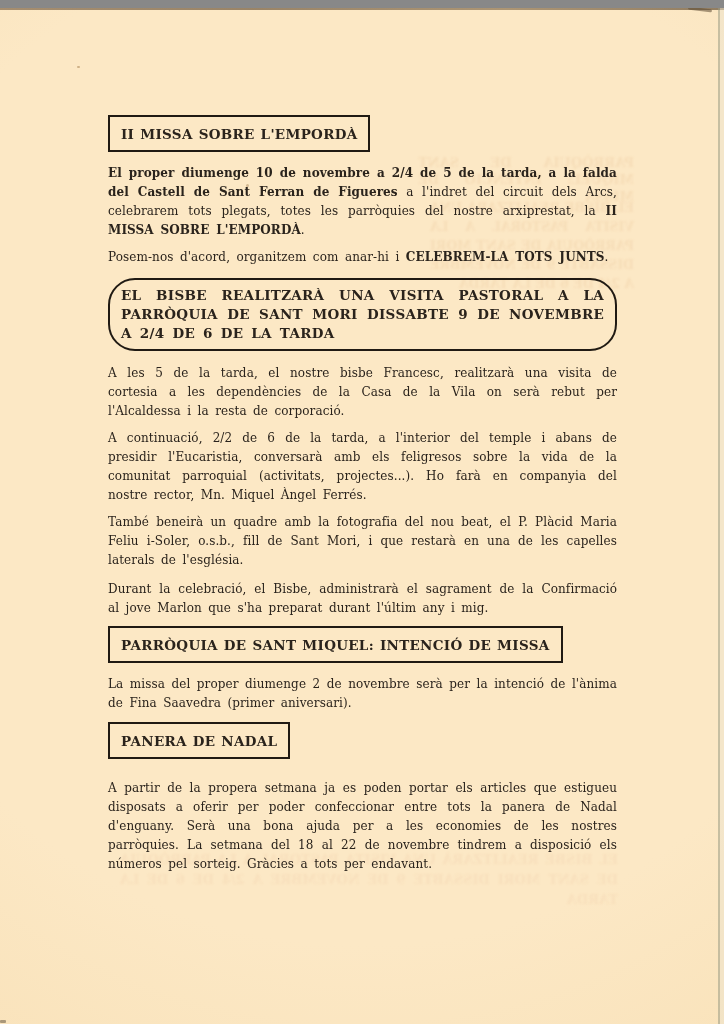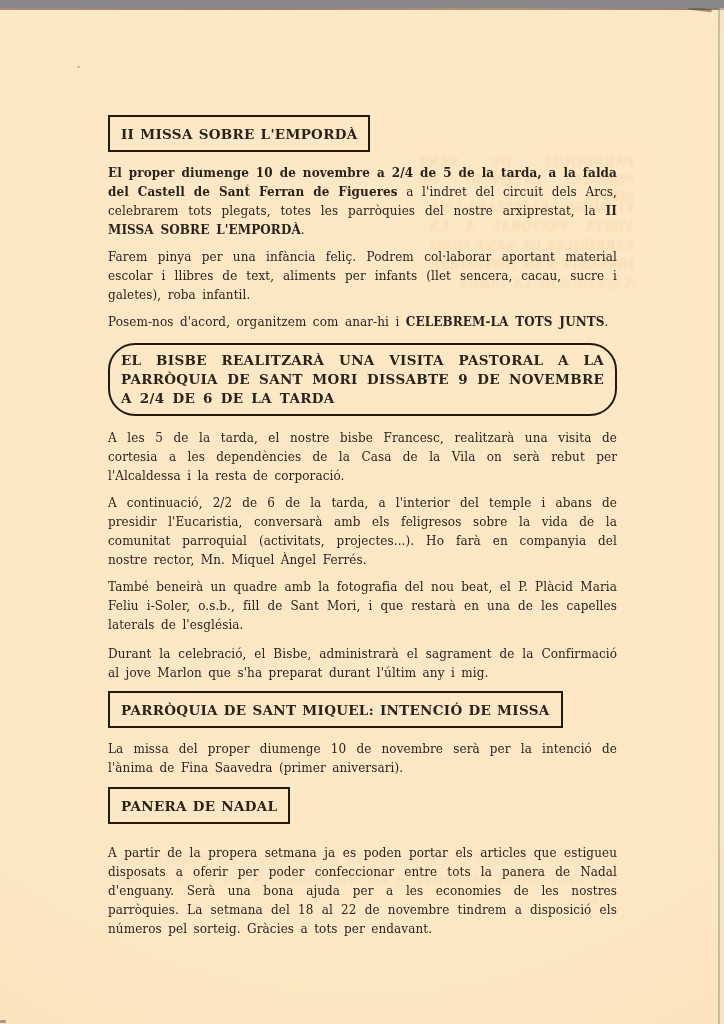--- a/index.html
+++ b/index.html
@@ -104,36 +104,35 @@
   <div class="ghost ghost-a">PARRÒQUIA DE SANT MIQUEL: INTENCIÓ DE MISSA</div>
   <div class="ghost ghost-b">EL BISBE REALITZARÀ UNA VISITA PASTORAL A LA PARRÒQUIA DE SANT MORI DISSABTE 9 DE NOVEMBRE A 2/4 DE 6 DE LA TARDA</div>
   <div class="ghost ghost-c">EL BISBE REALITZARÀ UNA VISITA PASTORAL A LA PARRÒQUIA DE SANT MORI DISSABTE 9 DE NOVEMBRE A 2/4 DE 6 DE LA TARDA</div>
 
   <div class="content">
 
     <div class="heading-box mb-box1">II MISSA SOBRE L'EMPORDÀ</div>
 
     <p class="para"><span class="b">El proper diumenge 10 de novembre a 2/4 de 5 de la tarda, a la falda del Castell de Sant Ferran de Figueres</span><span> a l'indret del circuit dels Arcs, celebrarem tots plegats, totes les parròquies del nostre arxiprestat, la </span><span class="b">II MISSA SOBRE L'EMPORDÀ</span><span>.</span></p>
 
-    <p class="para"><span>Farem pinya per una infància feliç. Podrem col·laborar aportant material escolar i llibres de text, aliments per infants (llet sencera, cacau, sucre i galetes), roba infantil.</span></p>
 
     <p class="para mb-p3"><span>Posem-nos d'acord, organitzem com anar-hi i </span><span class="b">CELEBREM-LA TOTS JUNTS</span><span>.</span></p>
 
     <div class="heading-box full mb-box2">EL BISBE REALITZARÀ UNA VISITA PASTORAL A LA PARRÒQUIA DE SANT MORI DISSABTE 9 DE NOVEMBRE A 2/4 DE 6 DE LA TARDA</div>
 
     <p class="para"><span>A les 5 de la tarda, el nostre bisbe Francesc, realitzarà una visita de cortesia a les dependències de la Casa de la Vila on serà rebut per l'Alcaldessa i la resta de corporació.</span></p>
 
     <p class="para"><span>A continuació, 2/2 de 6 de la tarda, a l'interior del temple i abans de presidir l'Eucaristia, conversarà amb els feligresos sobre la vida de la comunitat parroquial (activitats, projectes...). Ho farà en companyia del nostre rector, Mn. Miquel Àngel Ferrés.</span></p>
 
     <p class="para mb-p7"><span>També beneirà un quadre amb la fotografia del nou beat, el P. Plàcid Maria Feliu i-Soler, o.s.b., fill de Sant Mori, i que restarà en una de les capelles laterals de l'església.</span></p>
 
     <p class="para"><span>Durant la celebració, el Bisbe, administrarà el sagrament de la Confirmació al jove Marlon que s'ha preparat durant l'últim any i mig.</span></p>
 
     <div class="heading-box mb-box3">PARRÒQUIA DE SANT MIQUEL: INTENCIÓ DE MISSA</div>
 
-    <p class="para mb-p8"><span>La missa del proper diumenge 10 de novembre serà per la intenció de l'ànima de Fina Saavedra (primer aniversari).</span></p>
+    <p class="para mb-p8"><span>La missa del proper diumenge 2 de novembre serà per la intenció de l'ànima de Fina Saavedra (primer aniversari).</span></p>
 
     <div class="heading-box mb-box4">PANERA DE NADAL</div>
 
     <p class="para last"><span>A partir de la propera setmana ja es poden portar els articles que estigueu disposats a oferir per poder confeccionar entre tots la panera de Nadal d'enguany. Serà una bona ajuda per a les economies de les nostres parròquies. La setmana del 18 al 22 de novembre tindrem a disposició els números pel sorteig. Gràcies a tots per endavant.</span></p>
 
   </div>
 </div>
 
 </body></html>

